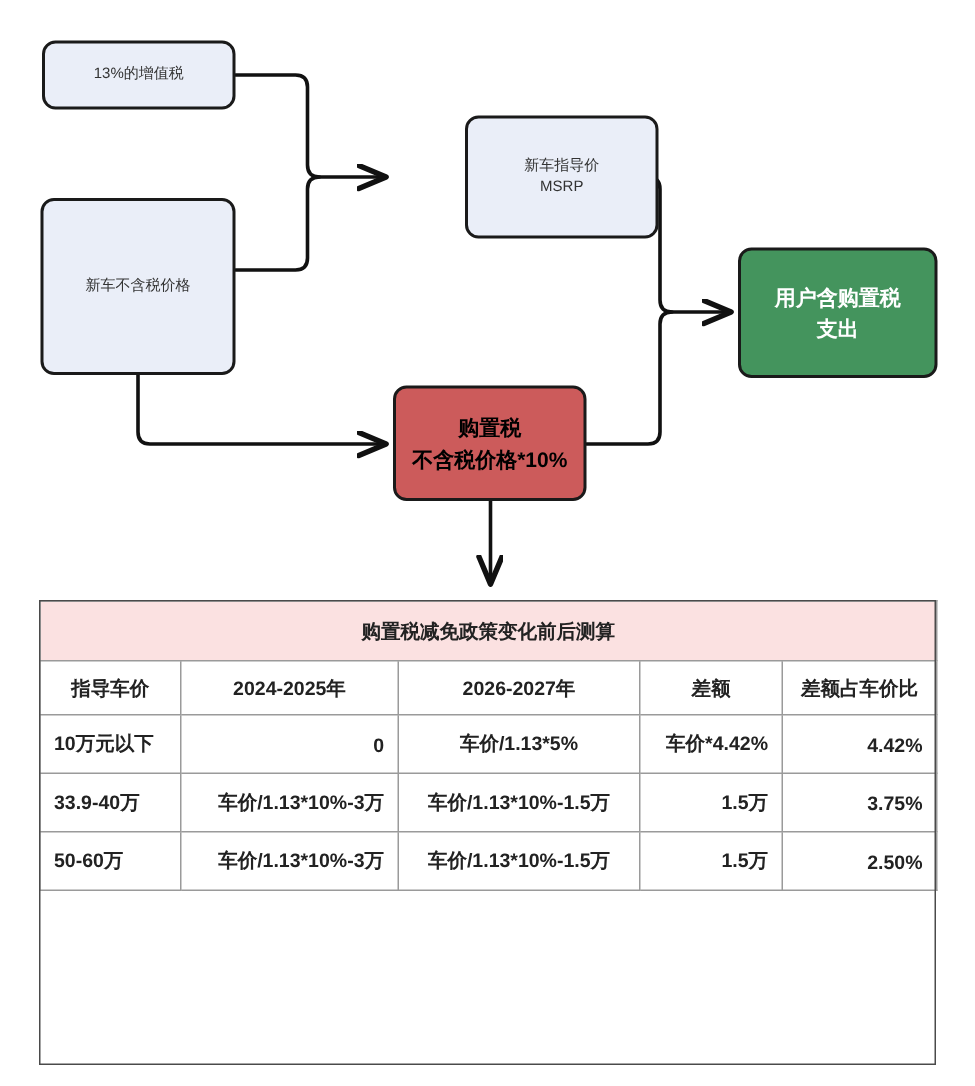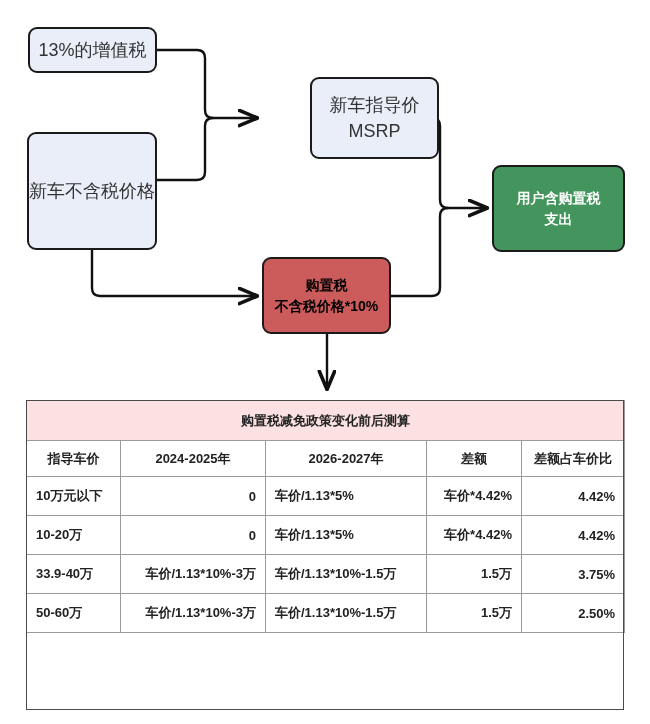--- a/index.html
+++ b/index.html
@@ -30,21 +30,21 @@
     border-radius: 9px;
     display: flex;
     align-items: center;
     justify-content: center;
     text-align: center;
     line-height: 1.45;
   }
   .node-blue {
     background: #eaeef8;
     color: #333333;
-    font-size: 18px;
+    font-size: 10px;
     font-weight: 400;
   }
   .node-red {
     background: #cc5b5b;
     color: #000000;
     font-size: 14px;
     font-weight: 700;
   }
   .node-green {
     background: #44945d;
@@ -91,21 +91,21 @@
     color: #222222;
   }
   #calc-table thead .col-head {
     text-align: center;
     height: 36px;
   }
   #calc-table tbody td {
     text-align: right;
   }
   #calc-table tbody td.c0 { text-align: left; }
-  #calc-table tbody td.c2 { text-align: left; }
+  #calc-table tbody td.c2 { text-align: center; }
 
   .outer-frame {
     position: absolute;
     left: 26px;
     top: 400px;
     width: 598px;
     height: 310px;
     border: 1.5px solid #4a4a4a;
     box-sizing: border-box;
     pointer-events: none;
@@ -189,27 +189,20 @@
   </thead>
   <tbody>
     <tr>
       <td class="c0">10万元以下</td>
       <td class="c1">0</td>
       <td class="c2">车价/1.13*5%</td>
       <td class="c3">车价*4.42%</td>
       <td class="c4">4.42%</td>
     </tr>
     <tr>
-      <td class="c0">10-20万</td>
-      <td class="c1">0</td>
-      <td class="c2">车价/1.13*5%</td>
-      <td class="c3">车价*4.42%</td>
-      <td class="c4">4.42%</td>
-    </tr>
-    <tr>
       <td class="c0">33.9-40万</td>
       <td class="c1">车价/1.13*10%-3万</td>
       <td class="c2">车价/1.13*10%-1.5万</td>
       <td class="c3">1.5万</td>
       <td class="c4">3.75%</td>
     </tr>
     <tr>
       <td class="c0">50-60万</td>
       <td class="c1">车价/1.13*10%-3万</td>
       <td class="c2">车价/1.13*10%-1.5万</td>

